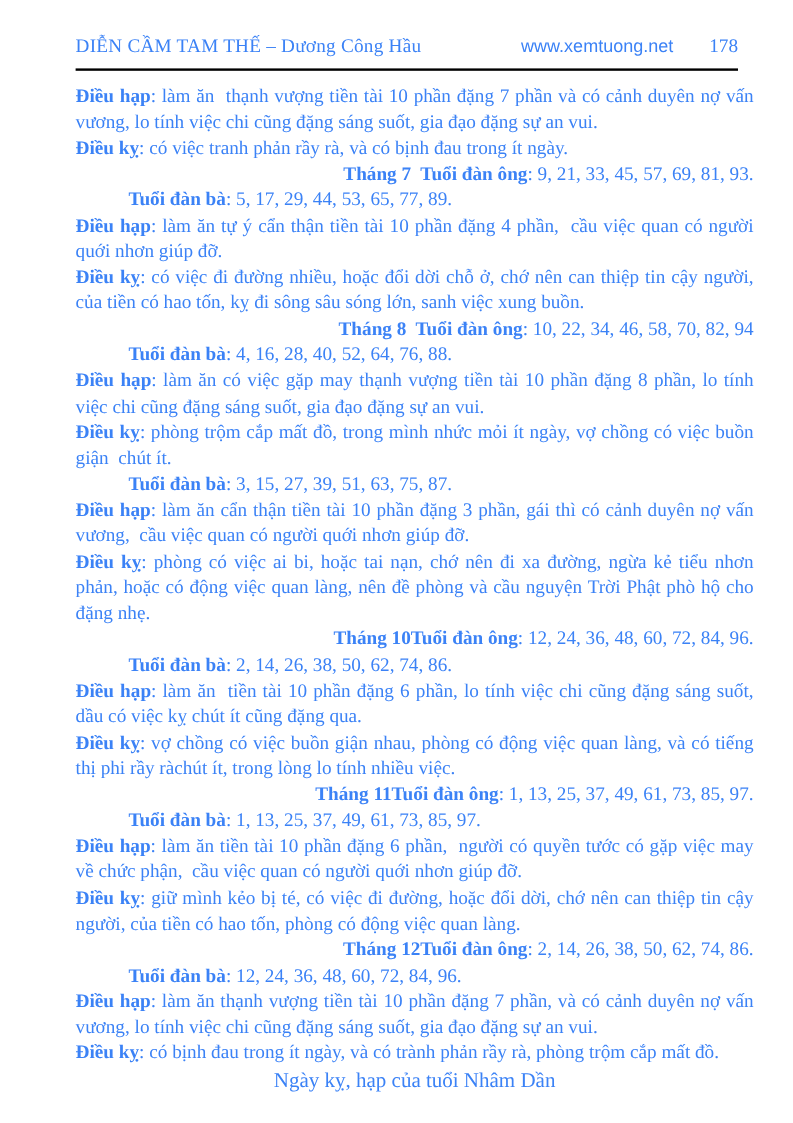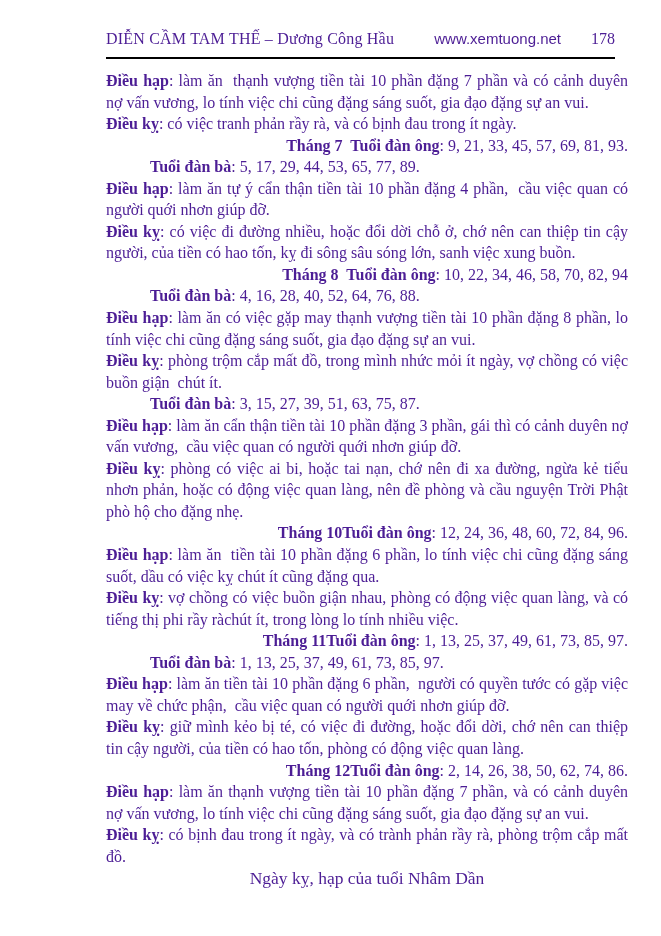--- a/index.html
+++ b/index.html
@@ -1,25 +1,24 @@
 <!DOCTYPE html>
 <html lang="vi"><head>
 <meta charset="utf-8">
 <style>
   html,body{margin:0;padding:0;background:#e8e8e8;}
   .page{
     position:relative;
     width:661px;height:936px;
     margin:0 auto;
     background:#ffffff;
-    color:#4c1d95;
+    color:#3b82f6;
     font-family:"Liberation Serif","DejaVu Serif",serif;
     overflow:hidden;
     box-sizing:border-box;
-    padding-left:43px;
   }
   .header{
     display:flex;
     justify-content:space-between;
     align-items:baseline;
     margin:30px 46px 0 63px;
     padding-bottom:9px;
     border-bottom:2px solid #000;
   }
   .header-title{
@@ -90,26 +89,28 @@
       <p class="hap"><span class="b">Điều hạp</span><span>: làm ăn tự ý cẩn thận tiền tài 10 phần đặng 4 phần,  cầu việc quan có người quới nhơn giúp đỡ.</span></p>
       <p class="ky"><span class="b">Điều kỵ</span><span>: có việc đi đường nhiều, hoặc đổi dời chỗ ở, chớ nên can thiệp tin cậy người, của tiền có hao tốn, kỵ đi sông sâu sóng lớn, sanh việc xung buồn.</span></p>
       <p class="month"><span class="b">Tháng 8  Tuổi đàn ông</span><span>: 10, 22, 34, 46, 58, 70, 82, 94</span></p>
       <p class="ba"><span class="b">Tuổi đàn bà</span><span>: 4, 16, 28, 40, 52, 64, 76, 88.</span></p>
       <p class="hap"><span class="b">Điều hạp</span><span>: làm ăn có việc gặp may thạnh vượng tiền tài 10 phần đặng 8 phần, lo tính việc chi cũng đặng sáng suốt, gia đạo đặng sự an vui.</span></p>
       <p class="ky"><span class="b">Điều kỵ</span><span>: phòng trộm cắp mất đồ, trong mình nhức mỏi ít ngày, vợ chồng có việc buồn giận  chút ít.</span></p>
       <p class="ba"><span class="b">Tuổi đàn bà</span><span>: 3, 15, 27, 39, 51, 63, 75, 87.</span></p>
       <p class="hap"><span class="b">Điều hạp</span><span>: làm ăn cẩn thận tiền tài 10 phần đặng 3 phần, gái thì có cảnh duyên nợ vấn vương,  cầu việc quan có người quới nhơn giúp đỡ.</span></p>
       <p class="ky"><span class="b">Điều kỵ</span><span>: phòng có việc ai bi, hoặc tai nạn, chớ nên đi xa đường, ngừa kẻ tiểu nhơn phản, hoặc có động việc quan làng, nên đề phòng và cầu nguyện Trời Phật phò hộ cho đặng nhẹ.</span></p>
       <p class="month"><span class="b">Tháng 10Tuổi đàn ông</span><span>: 12, 24, 36, 48, 60, 72, 84, 96.</span></p>
+      <p class="ba"><span class="b">Tuổi đàn bà</span><span>: 2, 14, 26, 38, 50, 62, 74, 86.</span></p>
       <p class="hap"><span class="b">Điều hạp</span><span>: làm ăn  tiền tài 10 phần đặng 6 phần, lo tính việc chi cũng đặng sáng suốt, dầu có việc kỵ chút ít cũng đặng qua.</span></p>
       <p class="ky"><span class="b">Điều kỵ</span><span>: vợ chồng có việc buồn giận nhau, phòng có động việc quan làng, và có tiếng thị phi rầy ràchút ít, trong lòng lo tính nhiều việc.</span></p>
       <p class="month"><span class="b">Tháng 11Tuổi đàn ông</span><span>: 1, 13, 25, 37, 49, 61, 73, 85, 97.</span></p>
       <p class="ba"><span class="b">Tuổi đàn bà</span><span>: 1, 13, 25, 37, 49, 61, 73, 85, 97.</span></p>
       <p class="hap"><span class="b">Điều hạp</span><span>: làm ăn tiền tài 10 phần đặng 6 phần,  người có quyền tước có gặp việc may về chức phận,  cầu việc quan có người quới nhơn giúp đỡ.</span></p>
       <p class="ky"><span class="b">Điều kỵ</span><span>: giữ mình kẻo bị té, có việc đi đường, hoặc đổi dời, chớ nên can thiệp tin cậy người, của tiền có hao tốn, phòng có động việc quan làng.</span></p>
       <p class="month"><span class="b">Tháng 12Tuổi đàn ông</span><span>: 2, 14, 26, 38, 50, 62, 74, 86.</span></p>
+      <p class="ba"><span class="b">Tuổi đàn bà</span><span>: 12, 24, 36, 48, 60, 72, 84, 96.</span></p>
       <p class="hap"><span class="b">Điều hạp</span><span>: làm ăn thạnh vượng tiền tài 10 phần đặng 7 phần, và có cảnh duyên nợ vấn vương, lo tính việc chi cũng đặng sáng suốt, gia đạo đặng sự an vui.</span></p>
       <p class="ky"><span class="b">Điều kỵ</span><span>: có bịnh đau trong ít ngày, và có trành phản rầy rà, phòng trộm cắp mất đồ.</span></p>
     </div>
 
   <div class="footer-heading">Ngày kỵ, hạp của tuổi Nhâm Dần</div>
 
 </div>
 
 </body></html>

